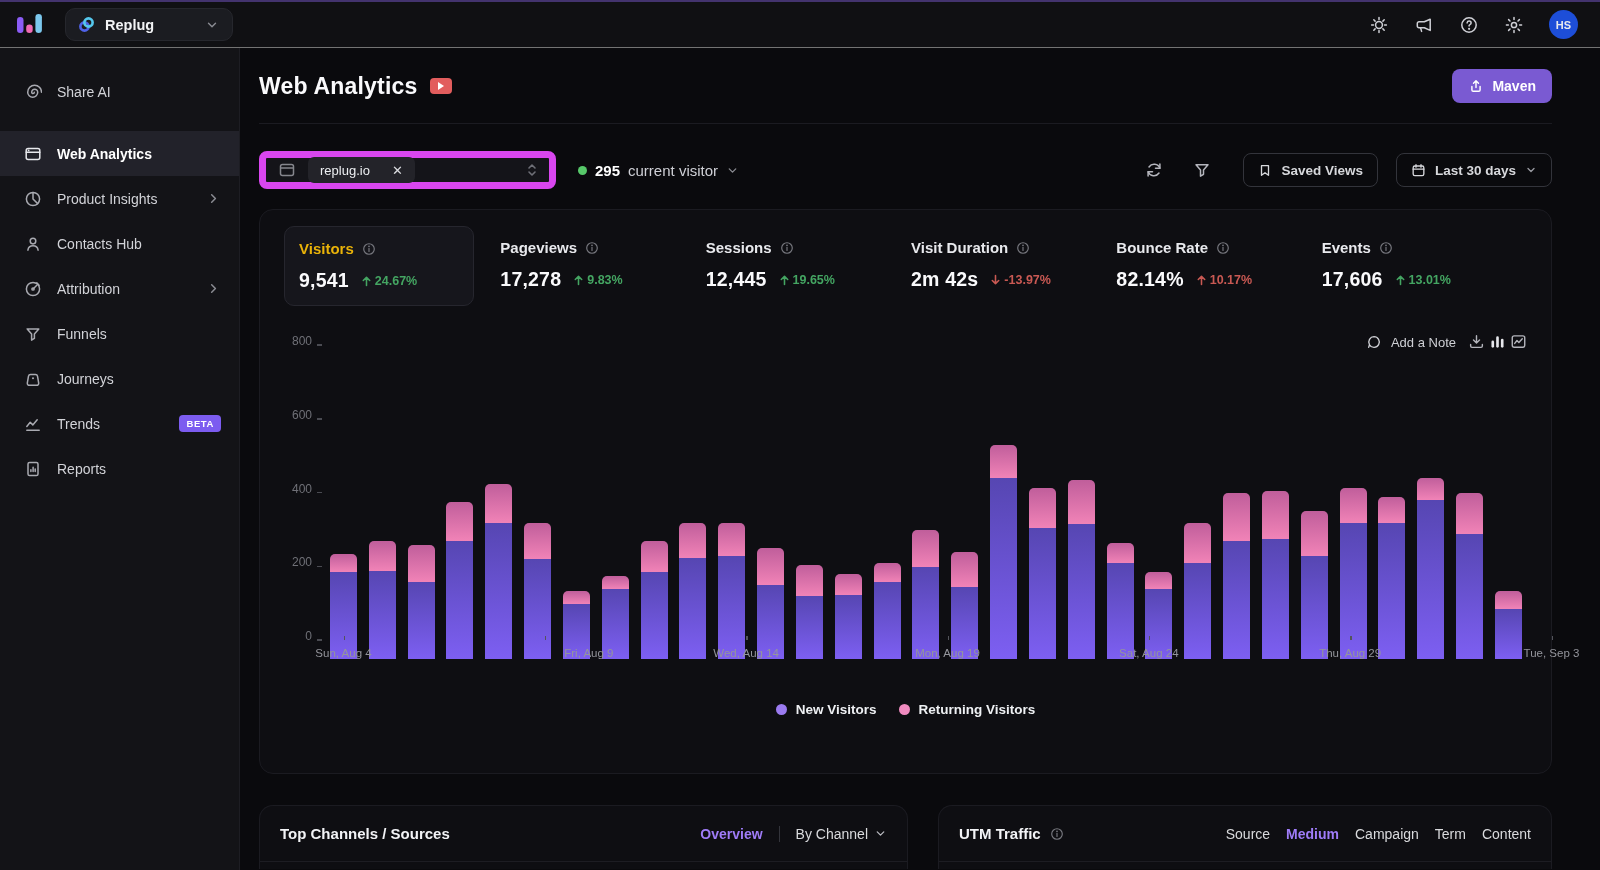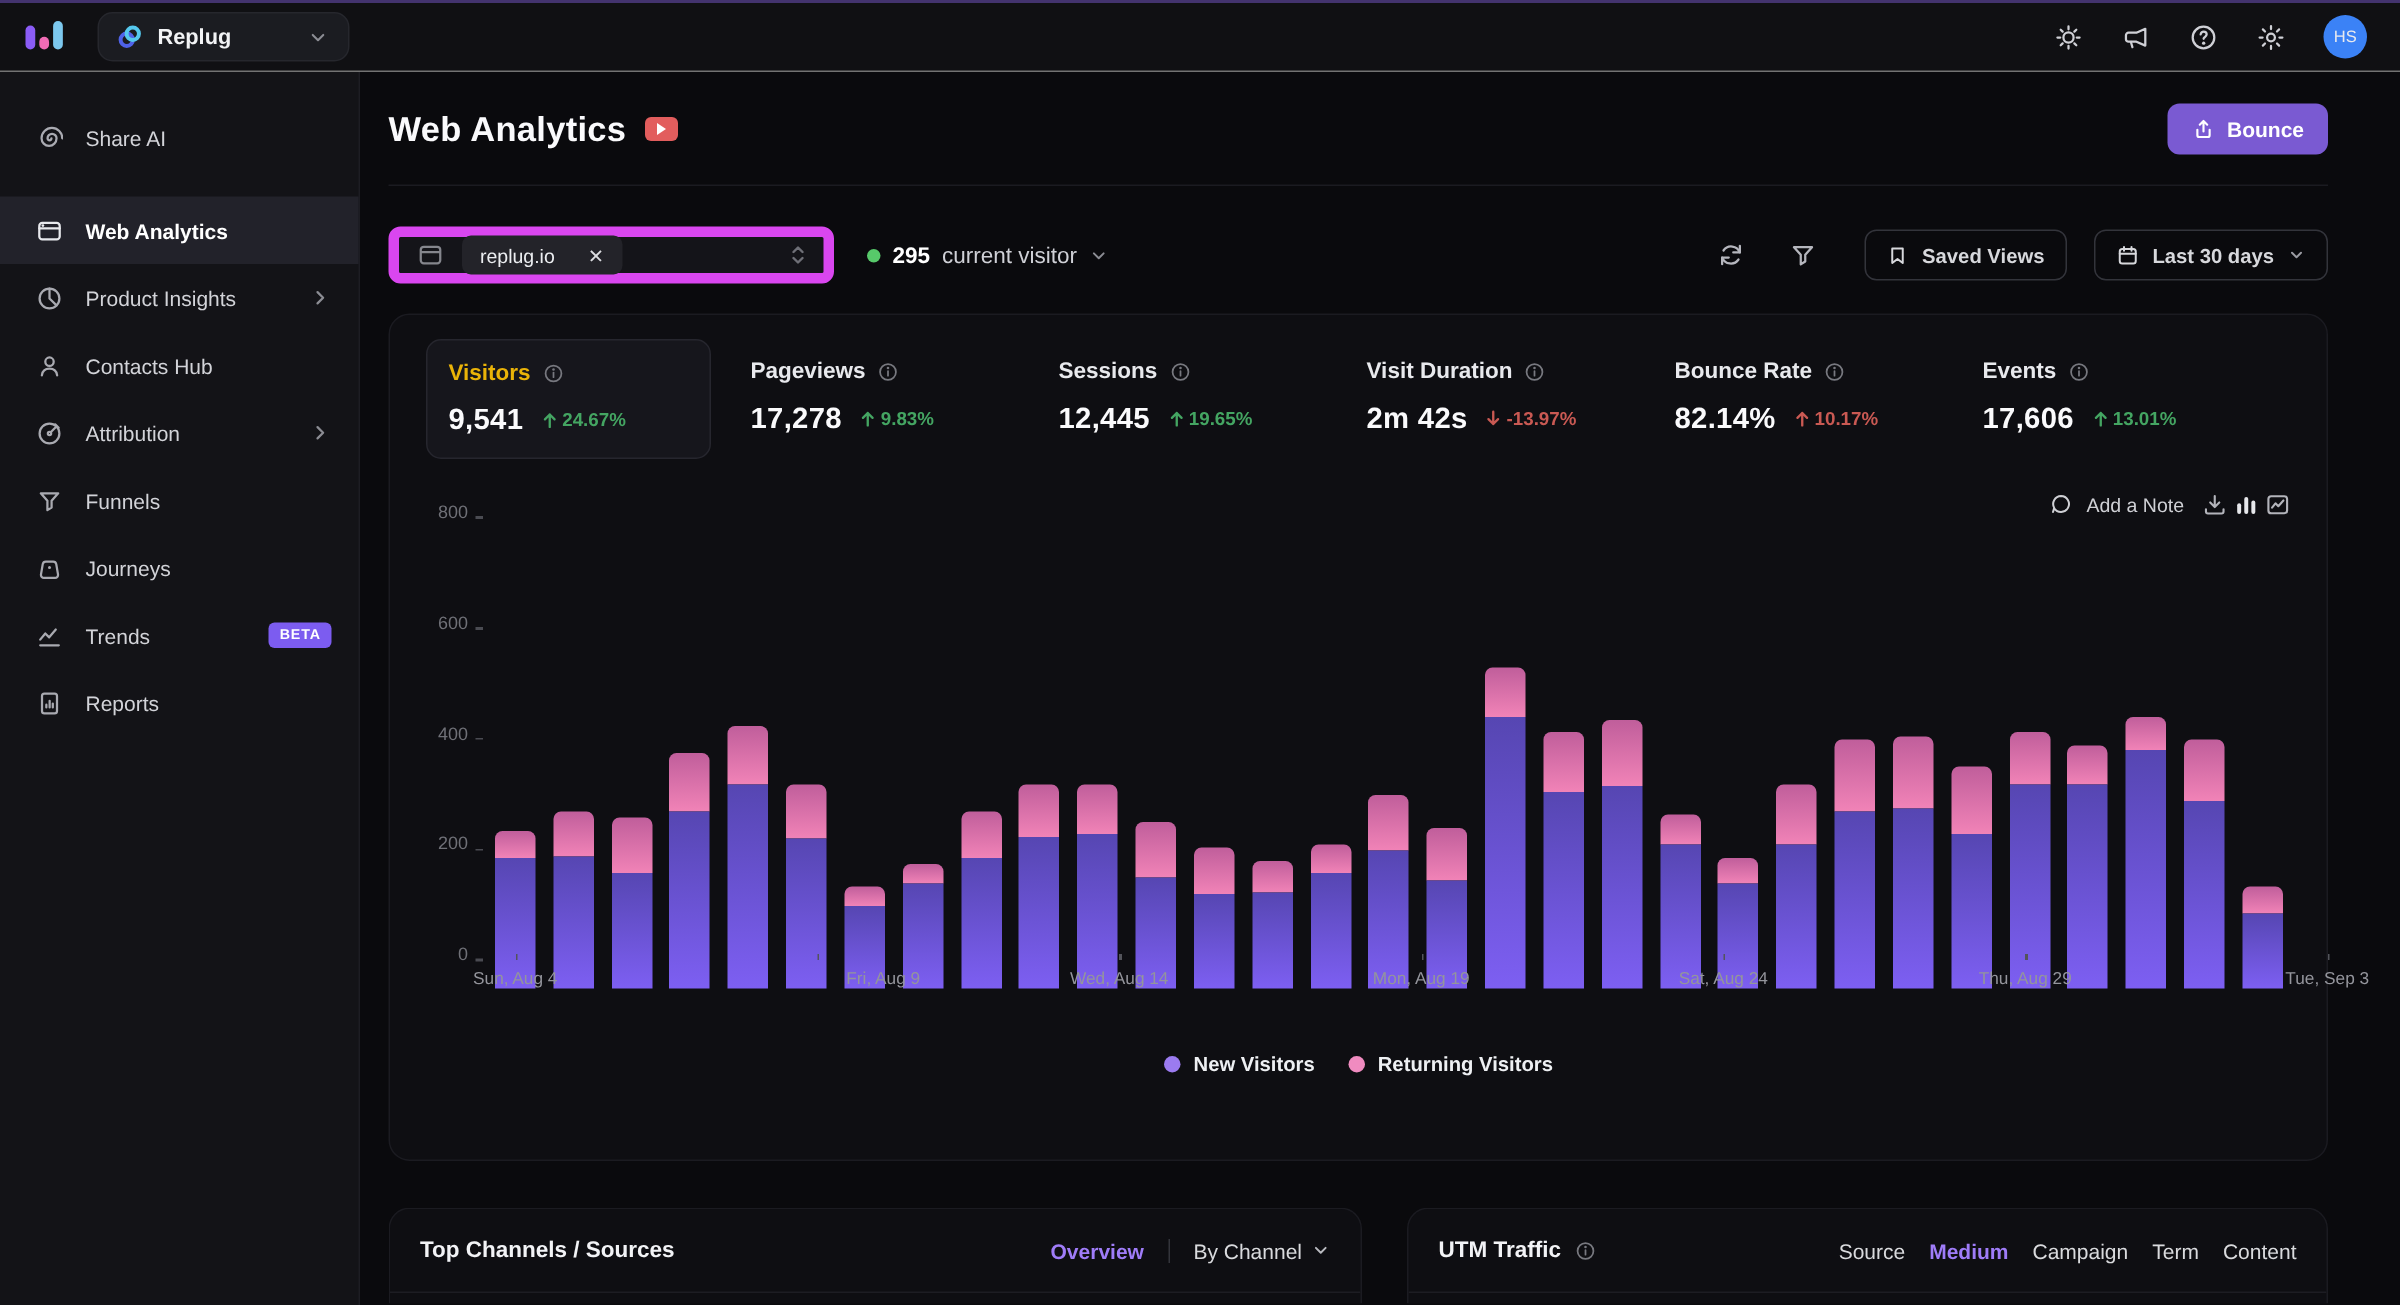--- a/index.html
+++ b/index.html
@@ -11,22 +11,22 @@
 
   
   .topbar { position:fixed; top:2px; left:0; width:1600px; height:46px; background:#101013;
     border-bottom:1px solid #737373; display:flex; align-items:center; z-index:50; }
   .logo { margin-left:16px; }
   .ws-chip { margin-left:22px; height:33px; background:#1b1c21; border:1px solid #26272d; border-radius:10px;
     display:flex; align-items:center; gap:9px; padding:0 13px 0 11px; cursor:pointer; width:168px; }
   .ws-chip .ws-name { font-size:14.5px; font-weight:700; color:#f2f3f5; flex:1; }
   .top-actions { margin-left:auto; display:flex; align-items:center; gap:25px; padding-right:22px; }
   .icon-btn { color:#cfd0d6; cursor:pointer; display:flex; align-items:center; }
-  .avatar { width:29px; height:29px; border-radius:50%; background:#3b82f6; color:#e9eaee; font-size:11px;
-    font-weight:400; display:flex; align-items:center; justify-content:center; cursor:pointer;text-align:right; }
+  .avatar { width:29px; height:29px; border-radius:50%; background:#1d4ed8; color:#e9eaee; font-size:11px;
+    font-weight:700; display:flex; align-items:center; justify-content:center; cursor:pointer;text-align:right; }
 
   
   .sidebar { position:fixed; top:48px; left:0; bottom:0; width:240px; background:#131317;
     border-right:1px solid #1d1d23; padding-top:21px; z-index:40; }
   .nav-item { height:45px; display:flex; align-items:center; gap:15px; padding:0 18px 0 24px;
     color:#d2d3d8; font-size:14px; cursor:pointer; }
   .nav-item .nav-ic { color:#a9aab1; display:flex; }
   .nav-item.active { background:#22222a; color:#ffffff; font-weight:700; }
   .nav-item.active .nav-ic { color:#e8e9ed; }
   .nav-item.gap-after { margin-bottom:17px; }
@@ -77,21 +77,21 @@
   .stat-label-row { display:flex; align-items:center; gap:8px; }
   .stat-label { font-size:15px; font-weight:700; color:#e8e9ed; }
   .stat.active .stat-label { color:#eab308; }
   .stat-info { color:#77787f; display:flex; }
   .stat-value-row { display:flex; align-items:baseline; gap:12px; margin-top:12px; }
   .stat-value { font-size:19.5px; font-weight:700; color:#fafafc; letter-spacing:.2px; }
   .stat-delta { font-size:12.5px; font-weight:700; display:flex; align-items:center; gap:3px; }
   .stat-delta.positive { color:#44a562; }
   .stat-delta.negative { color:#c95953; }
 
-  .chart-toolbar { display:flex; align-items:flex-start; justify-content:flex-end; gap:4px; margin-top:22px; height:22px; }
+  .chart-toolbar { display:flex; align-items:flex-end; justify-content:flex-end; gap:4px; margin-top:22px; height:22px; }
   .add-note { display:flex; align-items:center; gap:9px; color:#cfd0d5; font-size:13px; cursor:pointer; margin-right:8px; }
   .tool-ic { color:#b3b4bb; cursor:pointer; display:flex; }
   .tool-ic.bright { color:#e6e7eb; }
 
   .chart-wrap { position:relative; height:318px; margin-top:14px; }
   .plot { position:absolute; left:46px; right:5px; top:0; bottom:23px; }
   .bars { position:absolute; left:0; right:0; bottom:0; height:295px; display:flex;
     justify-content:space-between; align-items:flex-end; }
   .bar { width:27px; display:flex; flex-direction:column; cursor:pointer; }
   .seg-ret { background:linear-gradient(180deg,#c05e9b 0%,#f183b7 100%); border-radius:5px 5px 0 0; }
@@ -280,21 +280,21 @@
     <span class="yt-badge">
         <span class="tri"></span>
       </span>
     <button class="share-btn">
       <span>
         <svg width="16" height="16" viewBox="0 0 18 18" fill="none" stroke="#fff" stroke-width="1.6" stroke-linecap="round" stroke-linejoin="round">
           <path d="M9 10.8V3.2M6.2 5.8L9 3l2.8 2.8"></path>
           <path d="M4.4 9.6v4c0 .8.6 1.4 1.4 1.4h6.4c.8 0 1.4-.6 1.4-1.4v-4"></path>
         </svg>
       </span>
-      <span>Bounce</span>
+      <span>Maven</span>
     </button>
   </div>
   <div class="head-divider"></div>
 
   <div class="filter-row">
     <div class="site-select">
       <span style="color:#85868d;">
         <svg width="18" height="18" viewBox="0 0 18 18" fill="none" stroke="currentColor" stroke-width="1.5" stroke-linejoin="round">
           <rect x="2.5" y="3.5" width="13" height="11" rx="2"></rect>
             <path d="M2.5 7h13"></path>

